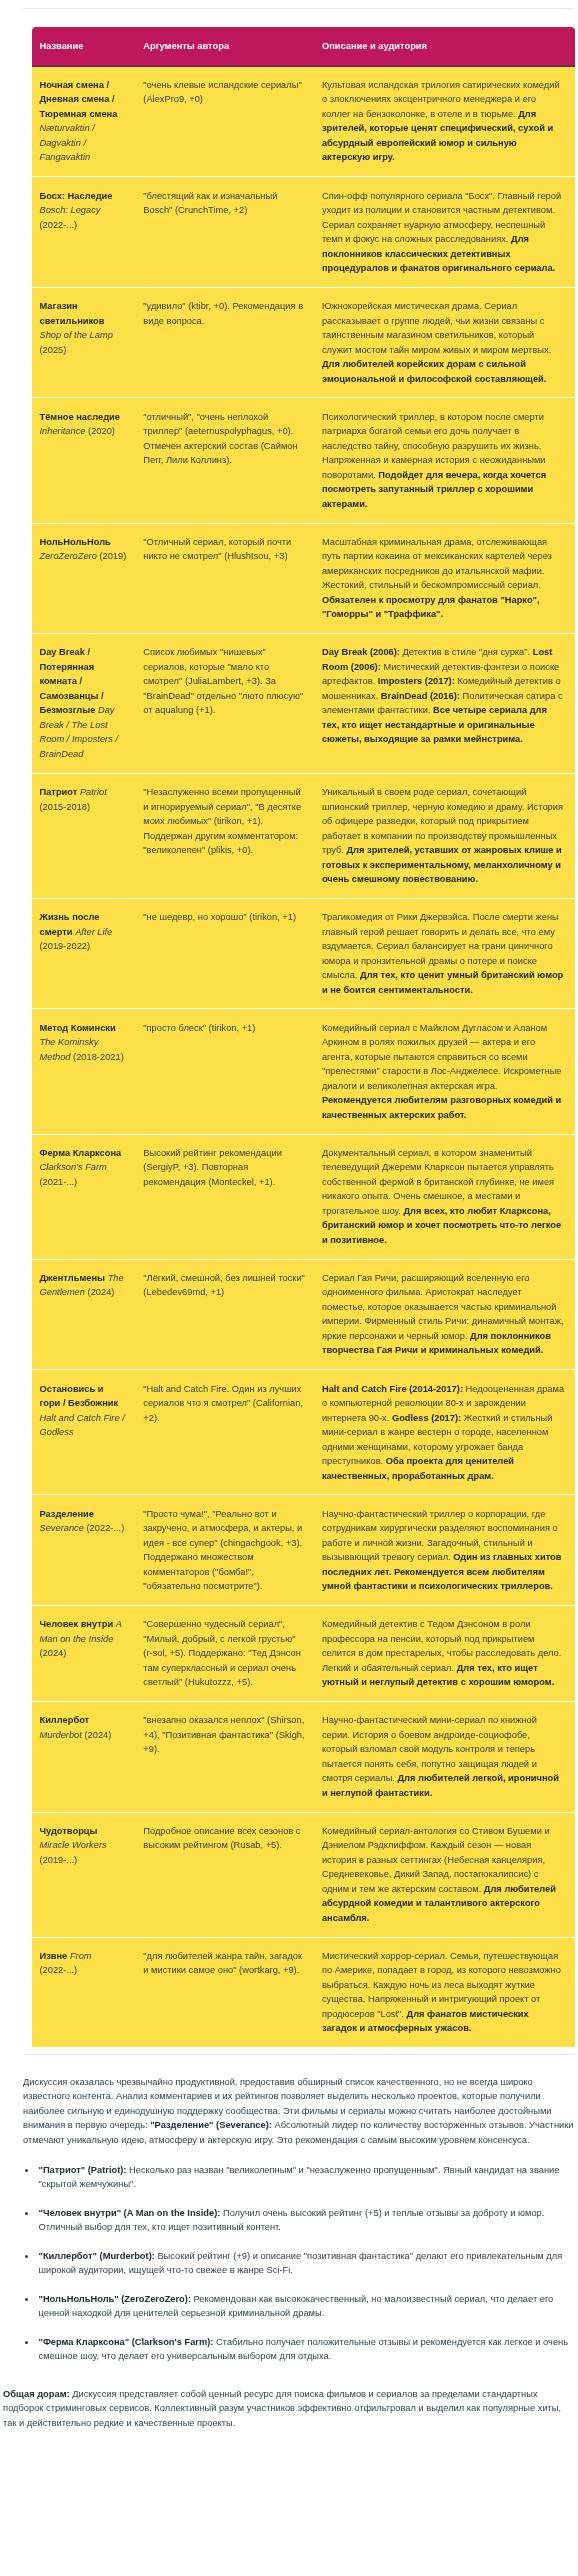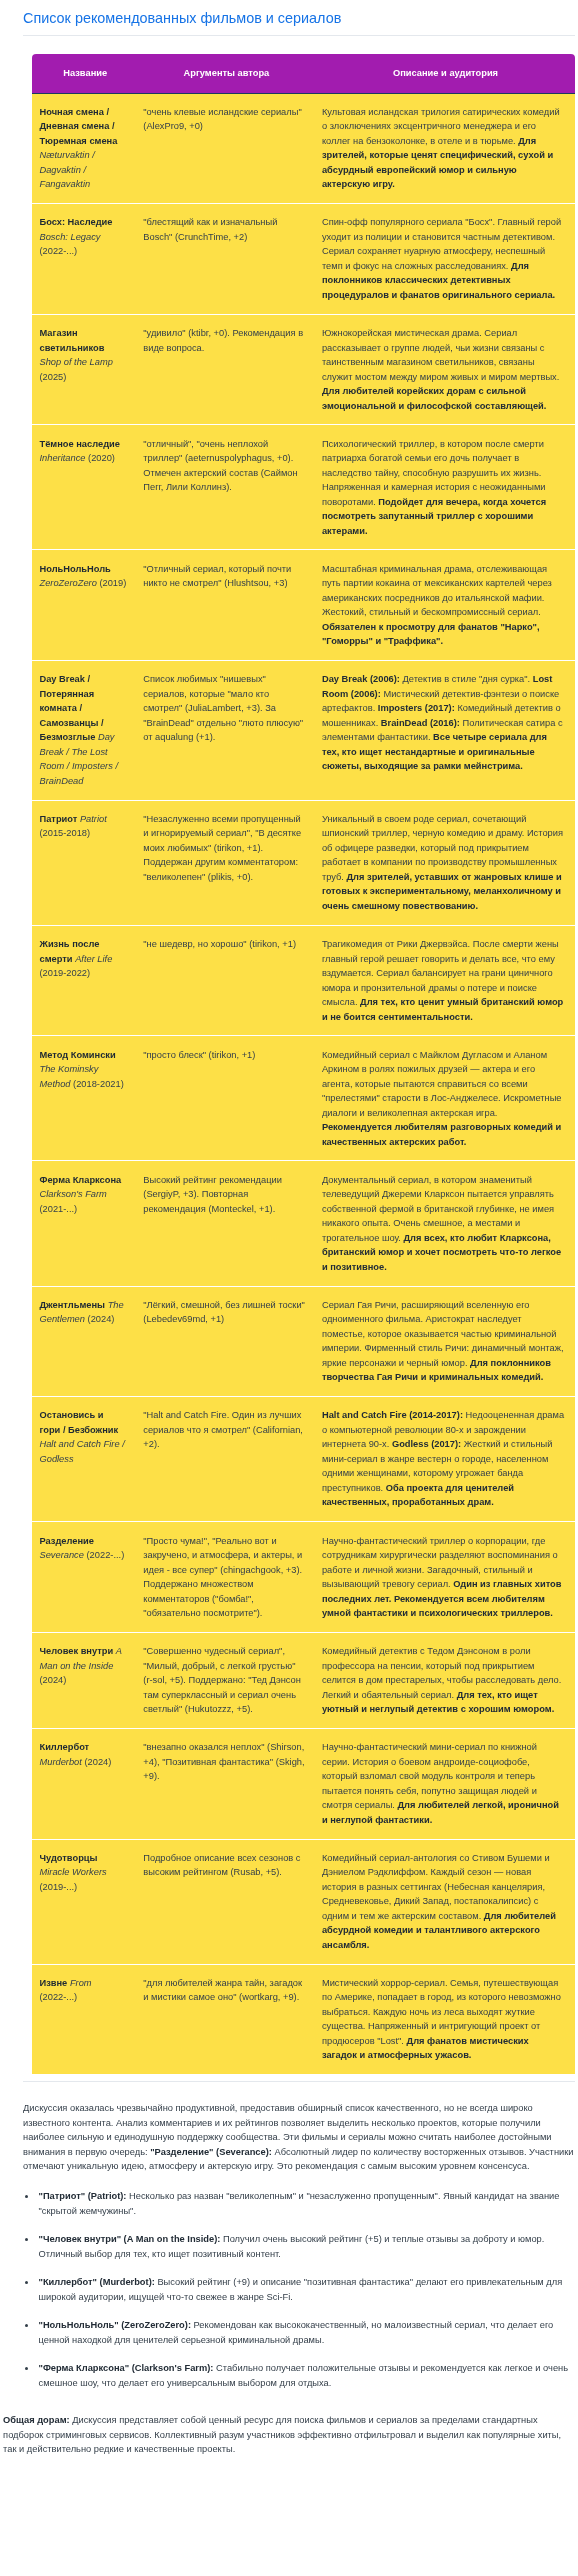--- a/index.html
+++ b/index.html
@@ -27,25 +27,25 @@
   }
   p.intro{margin:19.6px 0 0 0;}
 
   table.rec-table{
     border-collapse:separate;
     border-spacing:0;
     width:543px;
     margin:18.5px 0 0 9.3px;
   }
   table.rec-table thead th{
-    background:#a21caf;
+    background:#be185d;
     color:#ffffff;
     font-weight:700;
     font-size:9.3px;
-    text-align:center;
+    text-align:left;
     padding:12px 6.2px;
     border-bottom:1.5px solid #1b3a5f;
     vertical-align:middle;
   }
   table.rec-table thead th:first-child{border-top-left-radius:4.1px;padding-left:7.2px;}
   table.rec-table thead th:last-child{border-top-right-radius:4.1px;}
   table.rec-table tbody td{
     background:#fde047;
     vertical-align:top;
     padding:11.3px 10.3px 11.3px 6.2px;
@@ -67,21 +67,20 @@
   ul.takeaways li{margin:0 0 14px 0;padding-left:1.5px;}
   ul.takeaways li:last-child{margin-bottom:0;}
   p.final{margin:23px 4.1px 0 3.1px;}
 </style>
 </head>
 <body>
 
 <main class="page">
   <div class="content">
 
-    <h1 class="doc-title">Список рекомендованных фильмов и сериалов</h1>
     <hr class="rule">
 
 
     <table class="rec-table">
       <colgroup>
         <col style="width:19.3%">
         <col style="width:32.9%">
         <col style="width:47.8%">
       </colgroup>
       <thead>
@@ -98,21 +97,21 @@
             <td class="desc-cell"><span>Культовая исландская трилогия сатирических комедий о злоключениях эксцентричного менеджера и его коллег на бензоколонке, в отеле и в тюрьме. </span><strong>Для зрителей, которые ценят специфический, сухой и абсурдный европейский юмор и сильную актерскую игру.</strong></td>
           </tr>
           <tr>
             <td class="name-cell"><span class="title-ru">Босх: Наследие</span> <span class="title-orig">Bosch: Legacy</span><span class="title-year"> (2022-...)</span></td>
             <td class="args-cell">"блестящий как и изначальный Bosch" (CrunchTime, +2)</td>
             <td class="desc-cell"><span>Спин-офф популярного сериала "Босх". Главный герой уходит из полиции и становится частным детективом. Сериал сохраняет нуарную атмосферу, неспешный темп и фокус на сложных расследованиях. </span><strong>Для поклонников классических детективных процедуралов и фанатов оригинального сериала.</strong></td>
           </tr>
           <tr>
             <td class="name-cell"><span class="title-ru">Магазин светильников</span> <span class="title-orig">Shop of the Lamp</span><span class="title-year"> (2025)</span></td>
             <td class="args-cell">"удивило" (ktibr, +0). Рекомендация в виде вопроса.</td>
-            <td class="desc-cell"><span>Южнокорейская мистическая драма. Сериал рассказывает о группе людей, чьи жизни связаны с таинственным магазином светильников, связаны служит мостом между миром живых и миром мертвых. </span><strong>Для любителей корейских дорам с сильной эмоциональной и философской составляющей.</strong></td>
+            <td class="desc-cell"><span>Южнокорейская мистическая драма. Сериал рассказывает о группе людей, чьи жизни связаны с таинственным магазином светильников, который служит мостом тайн миром живых и миром мертвых. </span><strong>Для любителей корейских дорам с сильной эмоциональной и философской составляющей.</strong></td>
           </tr>
           <tr>
             <td class="name-cell"><span class="title-ru">Тёмное наследие</span> <span class="title-orig">Inheritance</span><span class="title-year"> (2020)</span></td>
             <td class="args-cell">"отличный", "очень неплохой триллер" (aeternuspolyphagus, +0). Отмечен актерский состав (Саймон Пегг, Лили Коллинз).</td>
             <td class="desc-cell"><span>Психологический триллер, в котором после смерти патриарха богатой семьи его дочь получает в наследство тайну, способную разрушить их жизнь. Напряженная и камерная история с неожиданными поворотами. </span><strong>Подойдет для вечера, когда хочется посмотреть запутанный триллер с хорошими актерами.</strong></td>
           </tr>
           <tr>
             <td class="name-cell"><span class="title-ru">НольНольНоль</span> <span class="title-orig">ZeroZeroZero</span><span class="title-year"> (2019)</span></td>
             <td class="args-cell">"Отличный сериал, который почти никто не смотрел" (Hlushtsou, +3)</td>
             <td class="desc-cell"><span>Масштабная криминальная драма, отслеживающая путь партии кокаина от мексиканских картелей через американских посредников до итальянской мафии. Жестокий, стильный и бескомпромиссный сериал. </span><strong>Обязателен к просмотру для фанатов "Нарко", "Гоморры" и "Траффика".</strong></td>

